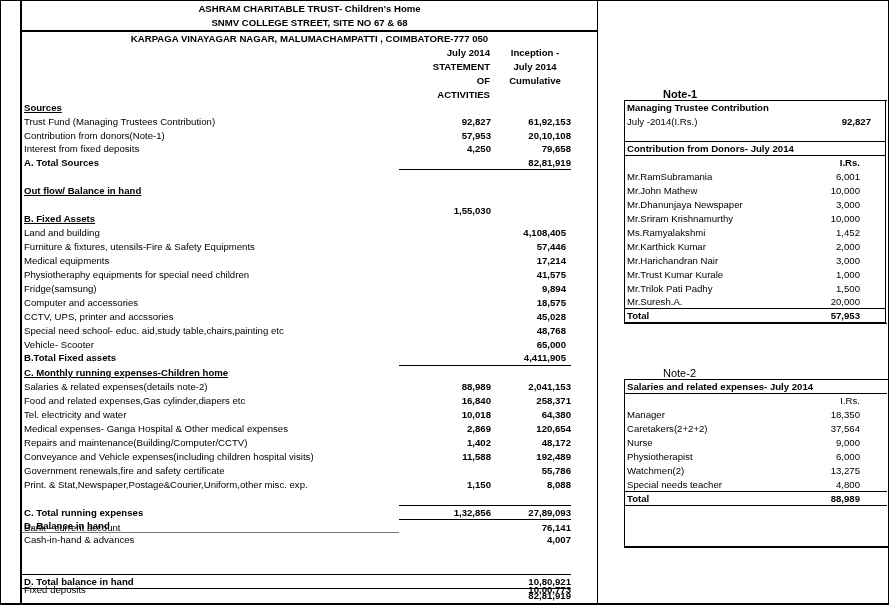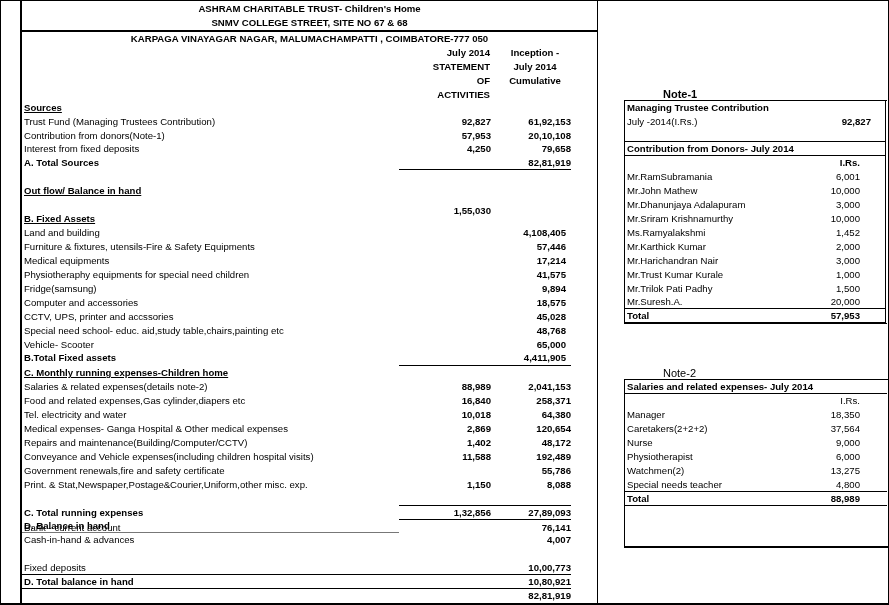--- a/index.html
+++ b/index.html
@@ -166,21 +166,21 @@
 <div class="row b" style="top:519px;">D. Balance in hand</div>
 <div class="hline" style="left:22px;top:532px;width:377px;height:1px;background:#777;"></div>
 <div class="row" style="top:533px;width:550px;">
     <span class="lbl">Cash-in-hand &amp; advances</span>
     <span class="c2 b" style="left:467px;">4,007</span>
   </div>
 <div class="row" style="top:521px;width:550px;padding-left:36px;">
     <span class="lbl">Bank - current account</span>
     <span class="c2 b" style="left:467px;">76,141</span>
   </div>
-<div class="row" style="top:561px;width:550px;">
+<div class="row" style="top:583px;width:550px;">
     <span class="lbl">Fixed deposits</span>
     <span class="c2 b" style="left:467px;">10,00,773</span>
   </div>
 <div class="hline" style="left:22px;top:574px;width:549px;height:1px;"></div>
 <div class="row b" style="top:575px;width:550px;">
     <span class="lbl">D. Total balance in hand</span>
     <span class="c2" style="left:467px;">10,80,921</span>
   </div>
 <div class="hline" style="left:22px;top:588px;width:549px;height:1px;"></div>
 <div class="row b" style="top:589px;width:550px;">
@@ -207,21 +207,21 @@
   </div>
 <div class="nrow" style="top:170px;">
     <span class="nl">Mr.RamSubramania</span>
     <span class="nv">6,001</span>
   </div>
 <div class="nrow" style="top:184px;">
     <span class="nl">Mr.John Mathew</span>
     <span class="nv">10,000</span>
   </div>
 <div class="nrow" style="top:198px;">
-    <span class="nl">Mr.Dhanunjaya Adalapuram</span>
+    <span class="nl">Mr.Dhanunjaya Newspaper</span>
     <span class="nv">3,000</span>
   </div>
 <div class="nrow" style="top:212px;">
     <span class="nl">Mr.Sriram Krishnamurthy</span>
     <span class="nv">10,000</span>
   </div>
 <div class="nrow" style="top:226px;">
     <span class="nl">Ms.Ramyalakshmi</span>
     <span class="nv">1,452</span>
   </div>

